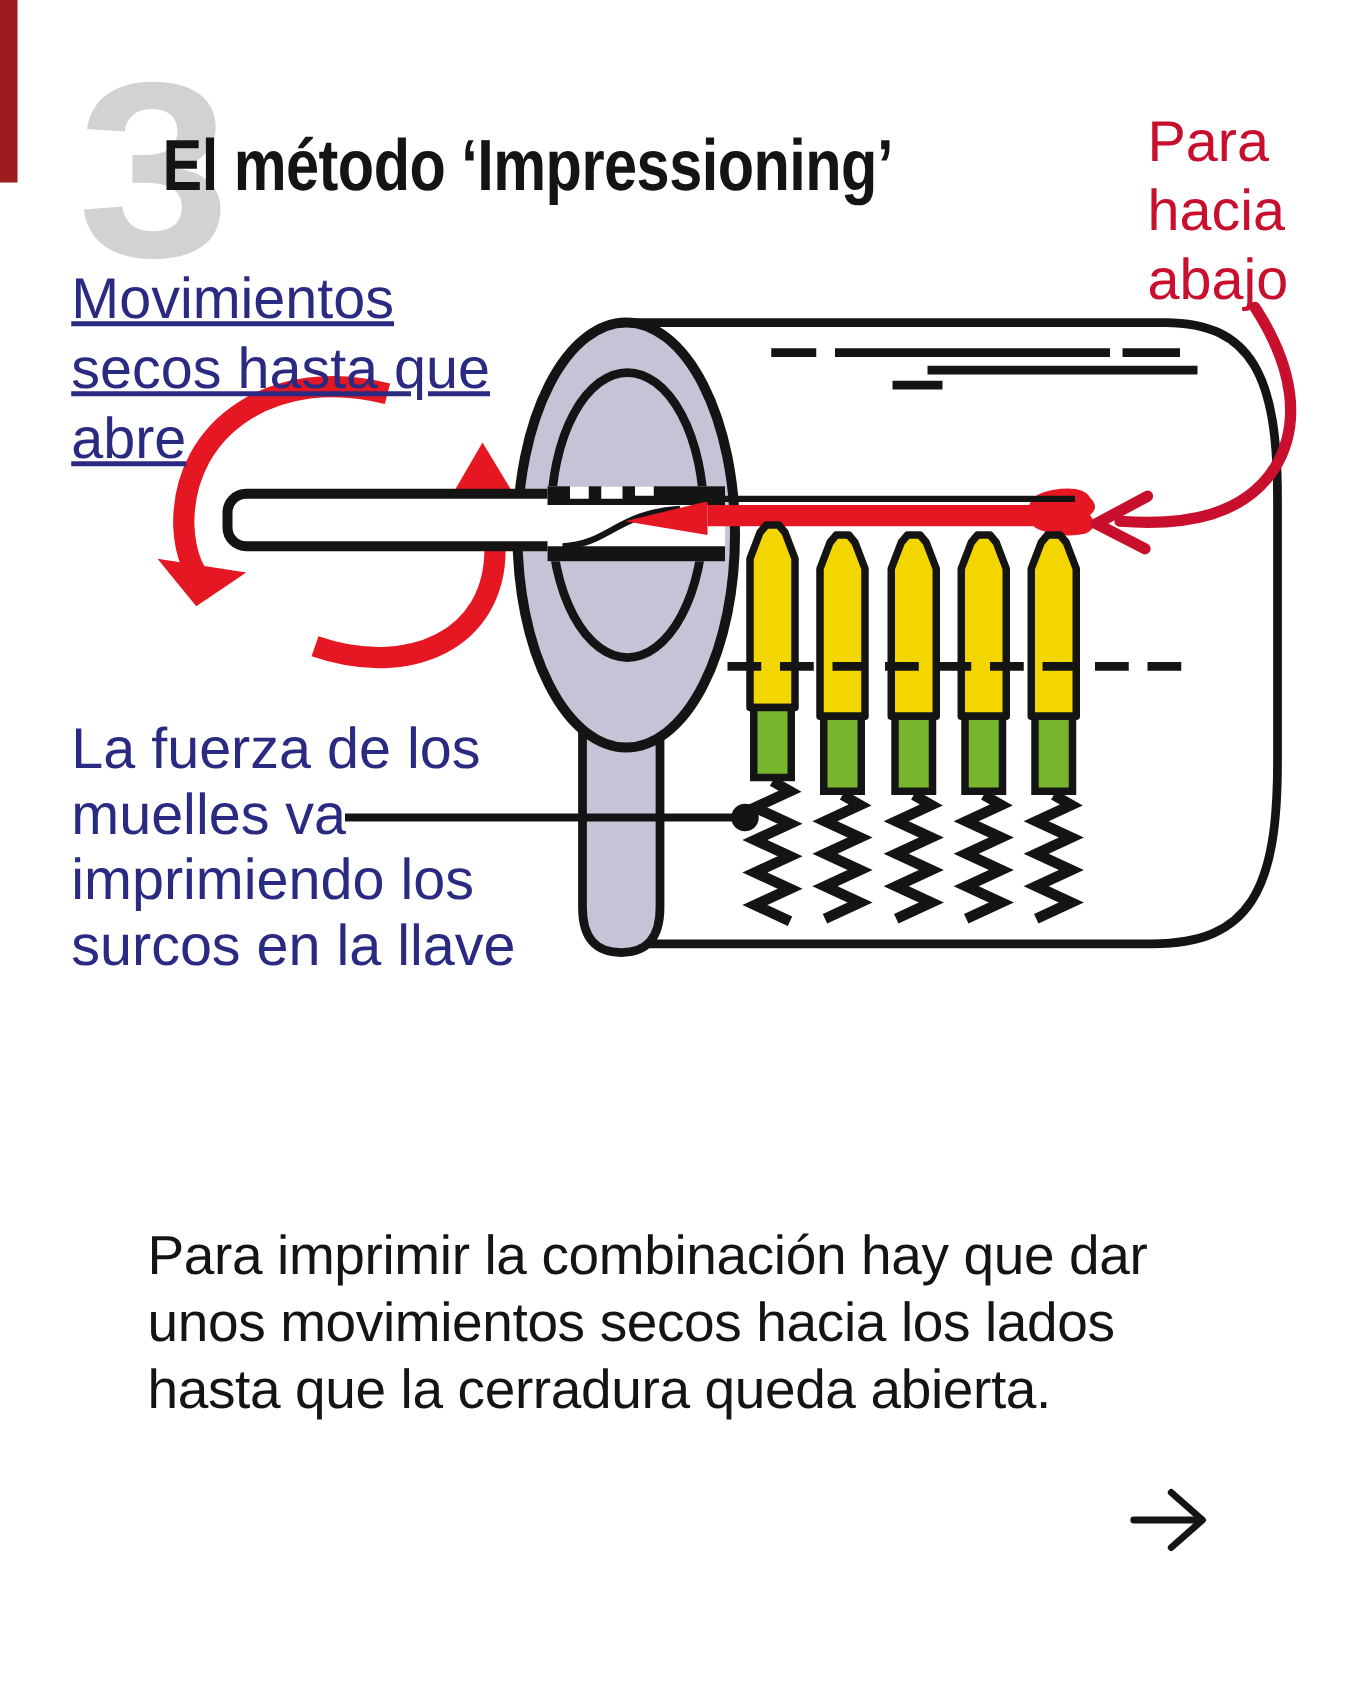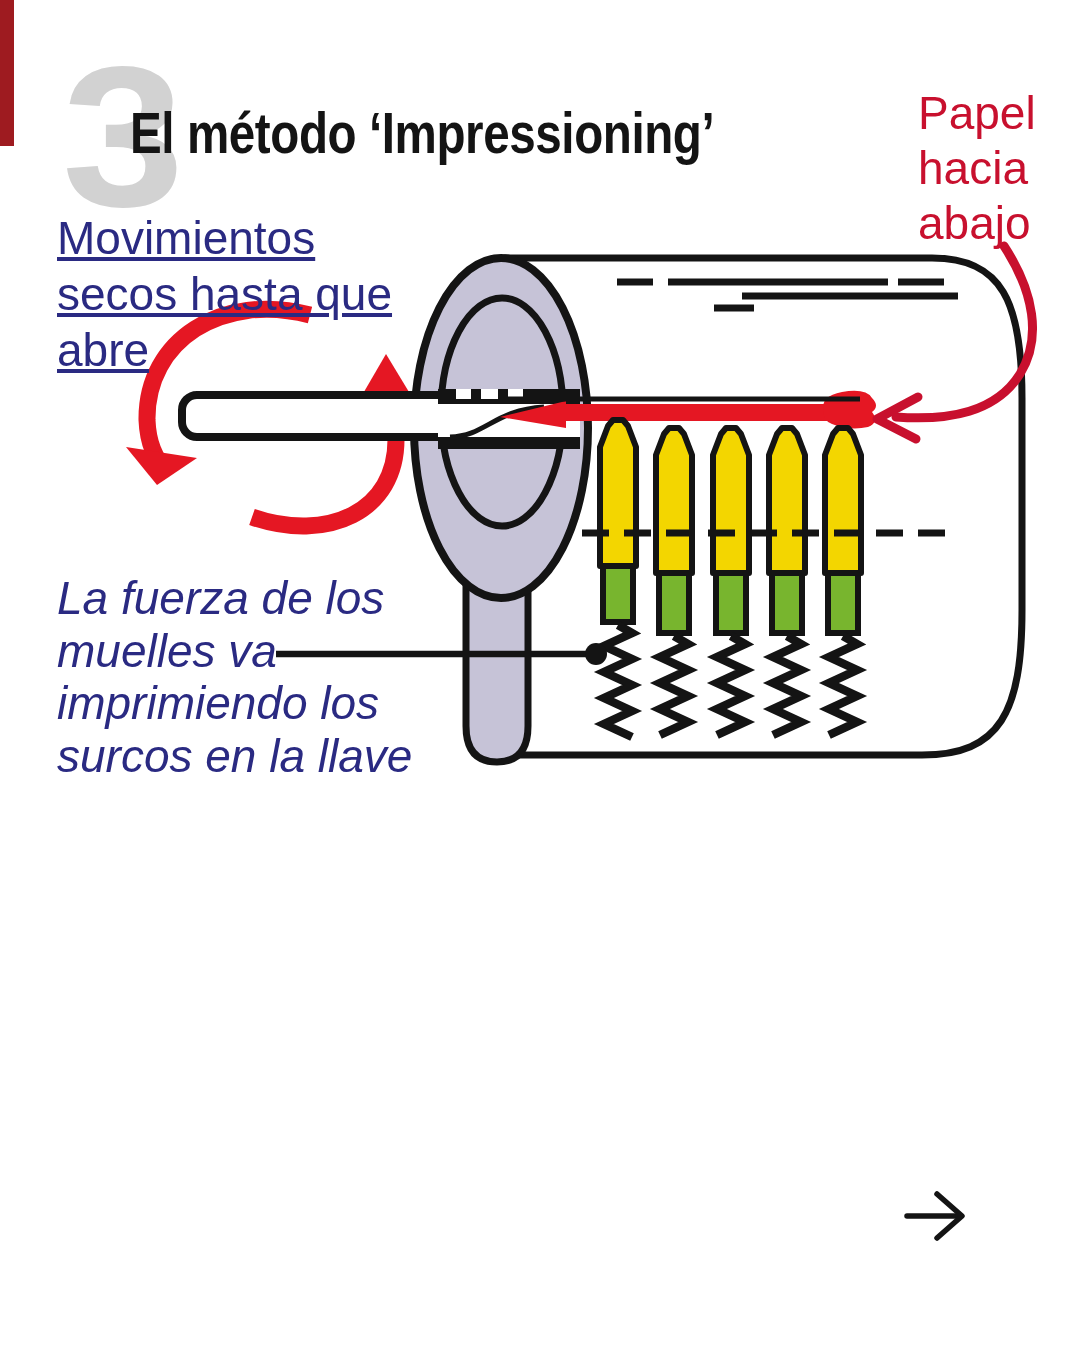--- a/index.html
+++ b/index.html
@@ -13,21 +13,21 @@
   #step-numeral{
     left:62px;top:37px;font-size:200px;line-height:1;font-weight:bold;
     color:var(--gray-numeral);transform:scaleX(1.1);transform-origin:left top;
   }
   #page-title{
     left:130px;top:104px;font-size:58px;line-height:1;font-weight:bold;color:var(--ink);
     transform:scaleX(0.82);transform-origin:left top;white-space:nowrap;letter-spacing:-0.5px;
   }
   #paper-label{left:918px;top:86px;font-size:46px;line-height:55px;color:var(--crimson);}
   #movement-label{left:57px;top:210px;font-size:46px;line-height:56px;color:var(--blue);text-decoration:underline;}
-  #springs-label{left:57px;top:572px;font-size:46px;line-height:52.5px;color:var(--blue);font-style:italic;}
+  #springs-label{left:57px;top:572px;font-size:46px;line-height:52.5px;color:var(--blue);}
   .body-par{left:118px;font-size:44px;line-height:53.5px;color:var(--ink);letter-spacing:-0.3px;}
   #paragraph-1{top:814px;}
   #paragraph-2{top:978px;}
   #diagram-svg{left:0;top:0;}
   #next-arrow-svg{left:895px;top:1188px;cursor:pointer;}
 
   
   .body-shell{fill:#fff;stroke:var(--ink);stroke-width:7;stroke-linejoin:round;}
   .speed-line{stroke:var(--ink);stroke-width:7;}
   .face-fill{fill:var(--lavender);stroke:var(--ink);}
@@ -132,33 +132,36 @@
       <line class="callout" x1="276" y1="654" x2="592" y2="654"></line>
       <circle cx="596" cy="654" r="11" fill="var(--ink)"></circle>
     </g>
 
     <g>
       <path class="crimson-stroke" d="M 1004 246 C 1034 292 1042 338 1020 374 C 996 412 950 421 896 417"></path>
       <path class="crimson-stroke" d="M 918 397 L 877 419 L 916 439"></path>
     </g>
   </svg>
 
-  <div id="paper-label" class="abs prelines">Papel
+  <div id="paper-label" class="abs prelines">Para
 hacia
 abajo</div>
 
   <div id="movement-label" class="abs prelines">Movimientos
 secos hasta que
 abre</div>
 
   <div id="springs-label" class="abs prelines">La fuerza de los
 muelles va
 imprimiendo los
 surcos en la llave</div>
 
 
+  <div id="paragraph-2" class="abs prelines body-par">Para imprimir la combinación hay que dar
+unos movimientos secos hacia los lados
+hasta que la cerradura queda abierta.</div>
 
   <svg id="next-arrow-svg" class="abs" width="90" height="60" viewBox="0 0 90 60">
     <line class="next-arrow-stroke" x1="12" y1="28" x2="64" y2="28"></line>
     <polyline class="next-arrow-stroke" points="42,6 67,28 42,50"></polyline>
   </svg>
 
 </div>
 
 </body></html>

